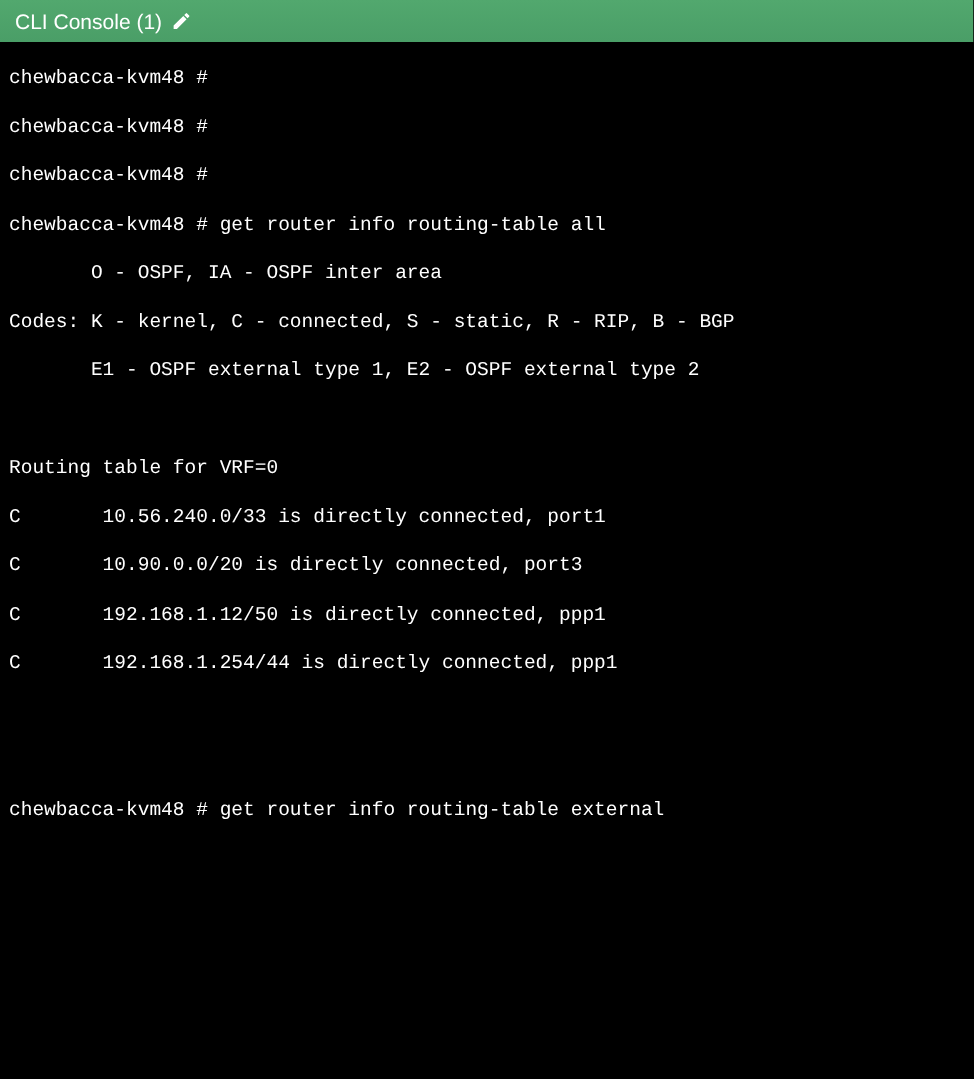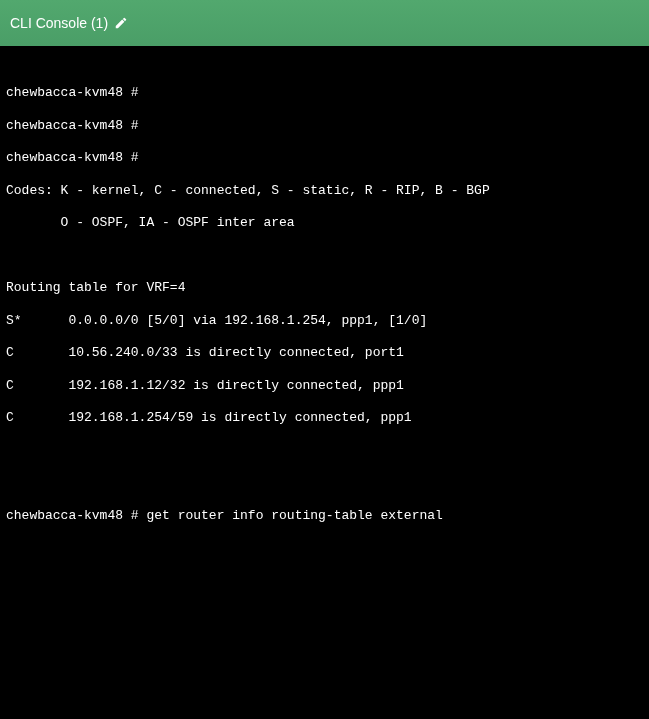--- a/index.html
+++ b/index.html
@@ -10,21 +10,21 @@
     body {
       width: 649px;
       height: 719px;
       font-family: "Courier New", Courier, monospace;
       background: #000;
       overflow: hidden;
     }
     .header {
       background: #4caf70;
       background: linear-gradient(to bottom, #52a86e, #4a9e67);
-      height: 46px;
+      height: 28px;
       display: flex;
       align-items: center;
       padding: 0 10px;
       color: #fff;
       font-family: -apple-system, "Segoe UI", Arial, sans-serif;
       font-size: 14px;
     }
     .header-title {
       display: flex;
       align-items: center;
@@ -40,21 +40,21 @@
     .pencil-icon svg {
       width: 14px;
       height: 14px;
       fill: #fff;
     }
     .terminal {
       background: #000;
       color: #fff;
       font-size: 13px;
       line-height: 1.25;
-      padding: 23px 6px;
+      padding: 0 6px;
       white-space: pre;
       font-family: "Courier New", Courier, monospace;
       height: calc(100% - 28px);
       overflow: hidden;
     }
     .line {
       min-height: 1.25em;
     }
   </style>
 </head>
@@ -68,28 +68,30 @@
           <path d="M3 17.25V21h3.75L17.81 9.94l-3.75-3.75L3 17.25zM20.71 7.04a1 1 0 0 0 0-1.41l-2.34-2.34a1 1 0 0 0-1.41 0l-1.83 1.83 3.75 3.75 1.83-1.83z"></path>
         </svg>
     </span>
   </div>
 </div>
 
 <div class="terminal">
 <div class="line"><span>chewbacca-kvm48 #</span><span></span></div>
 <div class="line"><span>chewbacca-kvm48 #</span><span></span></div>
 <div class="line"><span>chewbacca-kvm48 #</span><span></span></div>
+<div class="line"><span>chewbacca-kvm48 #</span><span> get router info routing-table all</span></div>
+<div class="line">       O - OSPF, IA - OSPF inter area</div>
 <div class="line">Codes: K - kernel, C - connected, S - static, R - RIP, B - BGP</div>
-<div class="line">       O - OSPF, IA - OSPF inter area</div>
+<div class="line">       E1 - OSPF external type 1, E2 - OSPF external type 2</div>
 <div class="line">&nbsp;</div>
-<div class="line">Routing table for VRF=4</div>
-<div class="line">S*      0.0.0.0/0 [5/0] via 192.168.1.254, ppp1, [1/0]</div>
+<div class="line">Routing table for VRF=0</div>
 <div class="line">C       10.56.240.0/33 is directly connected, port1</div>
-<div class="line">C       192.168.1.12/32 is directly connected, ppp1</div>
-<div class="line">C       192.168.1.254/59 is directly connected, ppp1</div>
+<div class="line">C       10.90.0.0/20 is directly connected, port3</div>
+<div class="line">C       192.168.1.12/50 is directly connected, ppp1</div>
+<div class="line">C       192.168.1.254/44 is directly connected, ppp1</div>
 <div class="line">&nbsp;</div>
 <div class="line">&nbsp;</div>
 <div class="line"><span>chewbacca-kvm48 #</span><span> get router info routing-table external</span></div>
 
 
 
 
 
 
 

